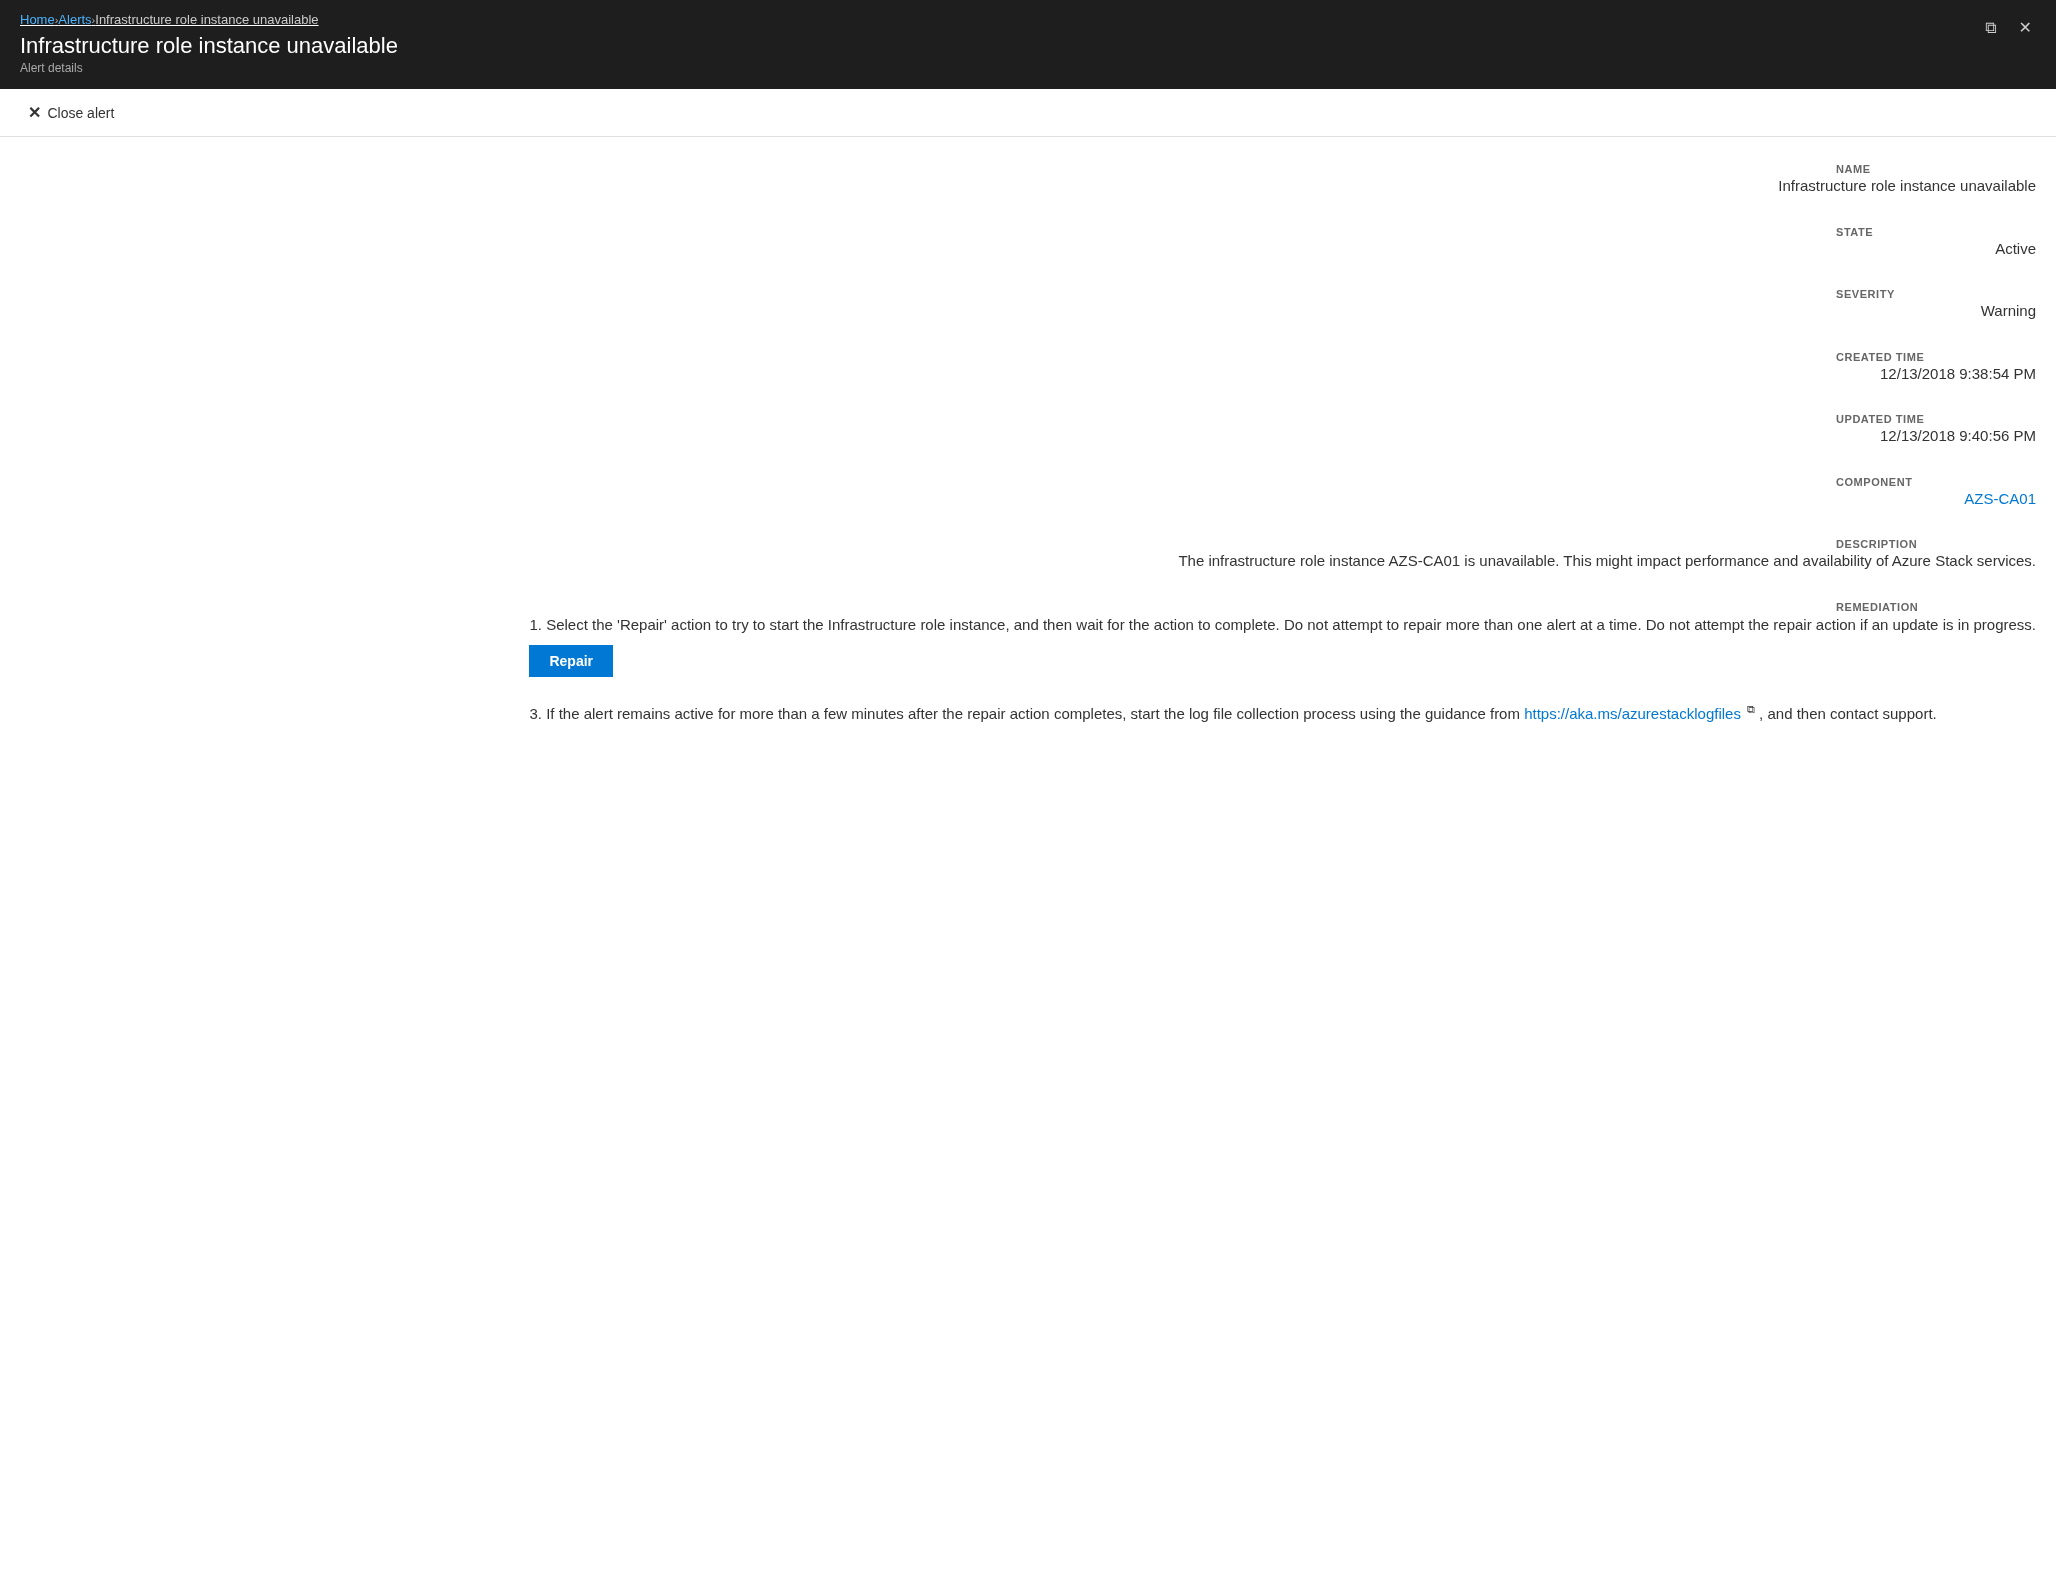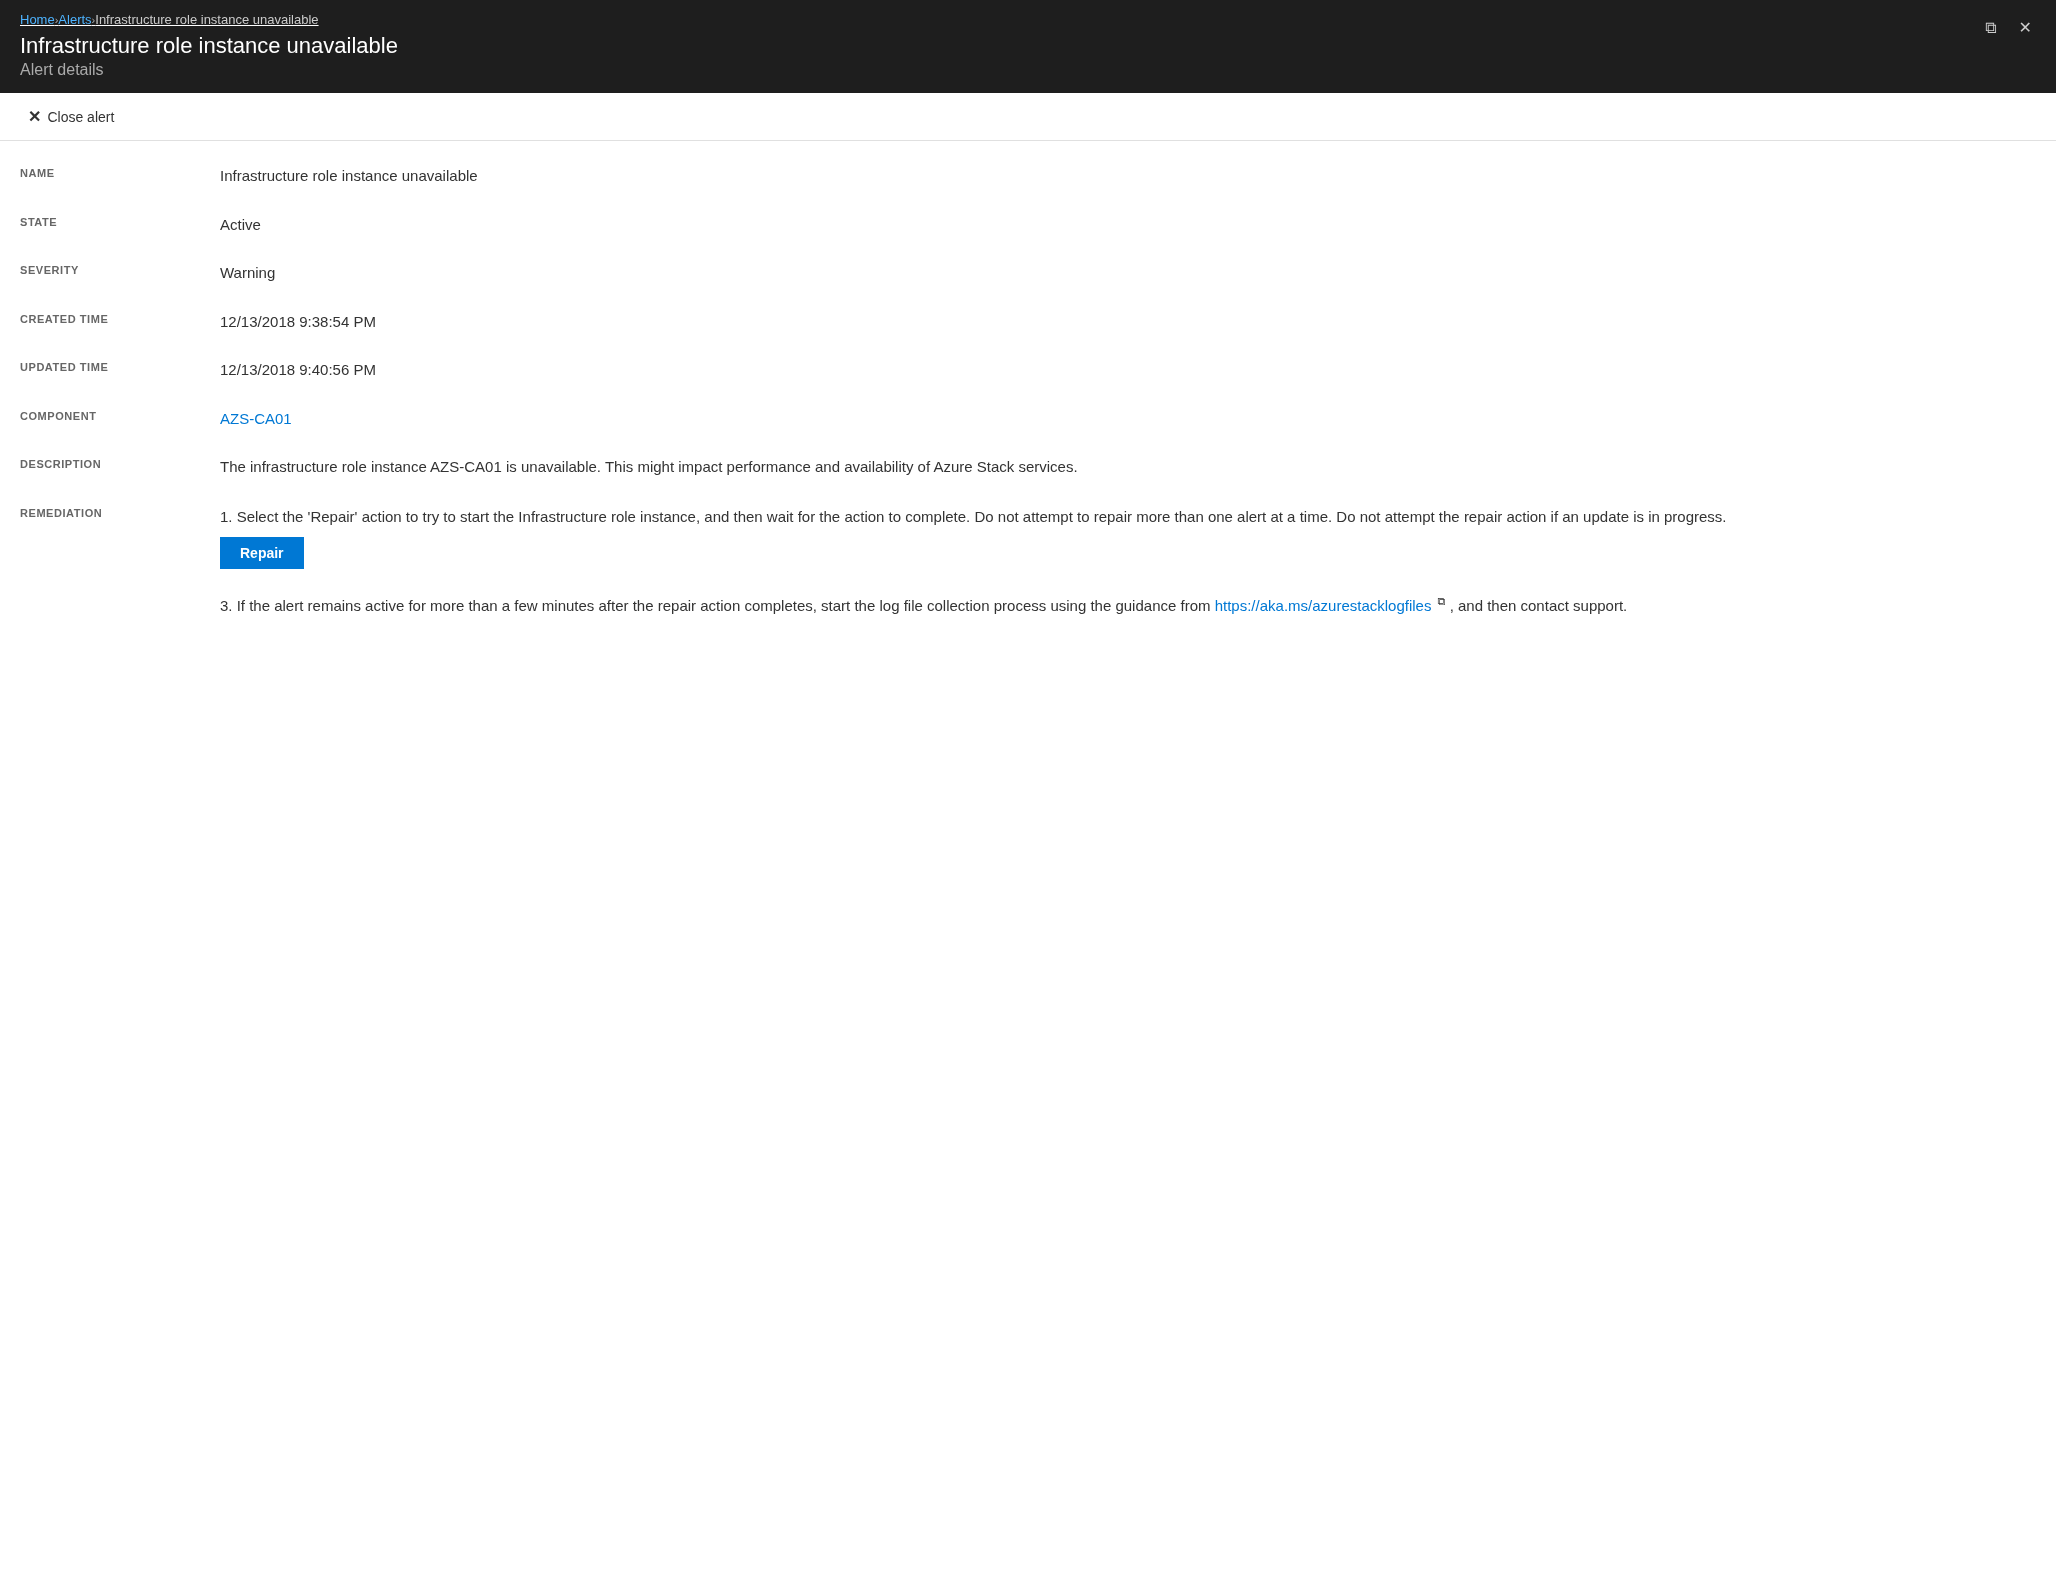--- a/index.html
+++ b/index.html
@@ -36,21 +36,21 @@
     .breadcrumb-current {
       color: #ccc;
     }
     .header-title {
       font-size: 22px;
       font-weight: 300;
       color: #fff;
       margin-bottom: 2px;
     }
     .header-subtitle {
-      font-size: 16px;
+      font-size: 12px;
       color: #aaa;
     }
     .header-actions {
       position: absolute;
       top: 14px;
       right: 20px;
       display: flex;
       gap: 14px;
       align-items: center;
     }
@@ -92,21 +92,22 @@
     
     .content {
       padding: 24px 20px;
       background: #fff;
     }
 
     
     .detail-row {
       display: flex;
       margin-bottom: 26px;
-      align-items: flex-start;
+      align-items: flex-end;
+      flex-direction: column;
     }
     .detail-label {
       width: 200px;
       min-width: 200px;
       font-size: 11px;
       font-weight: 600;
       color: #666;
       letter-spacing: 0.05em;
       text-transform: uppercase;
       padding-top: 2px;

